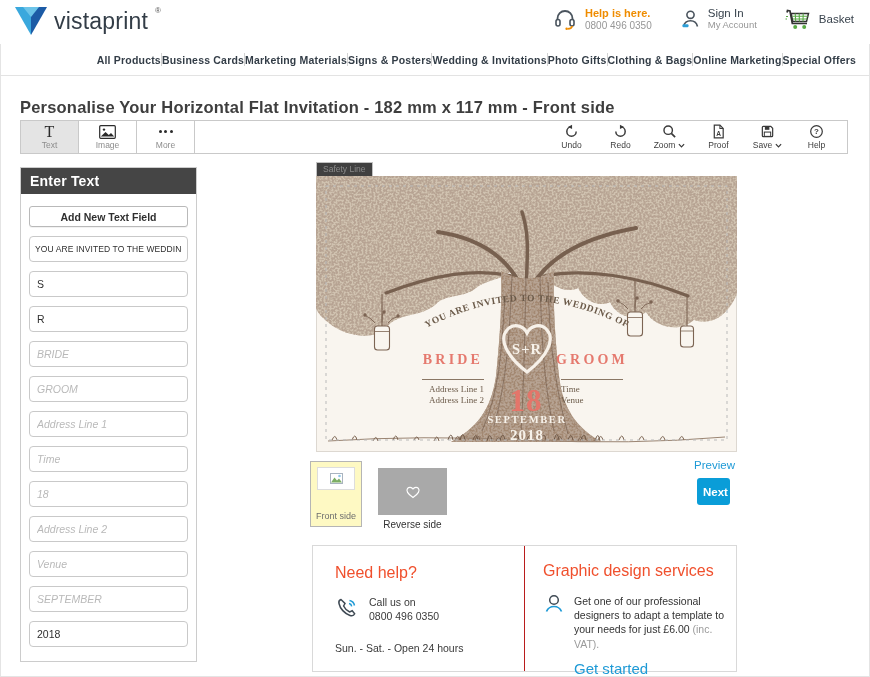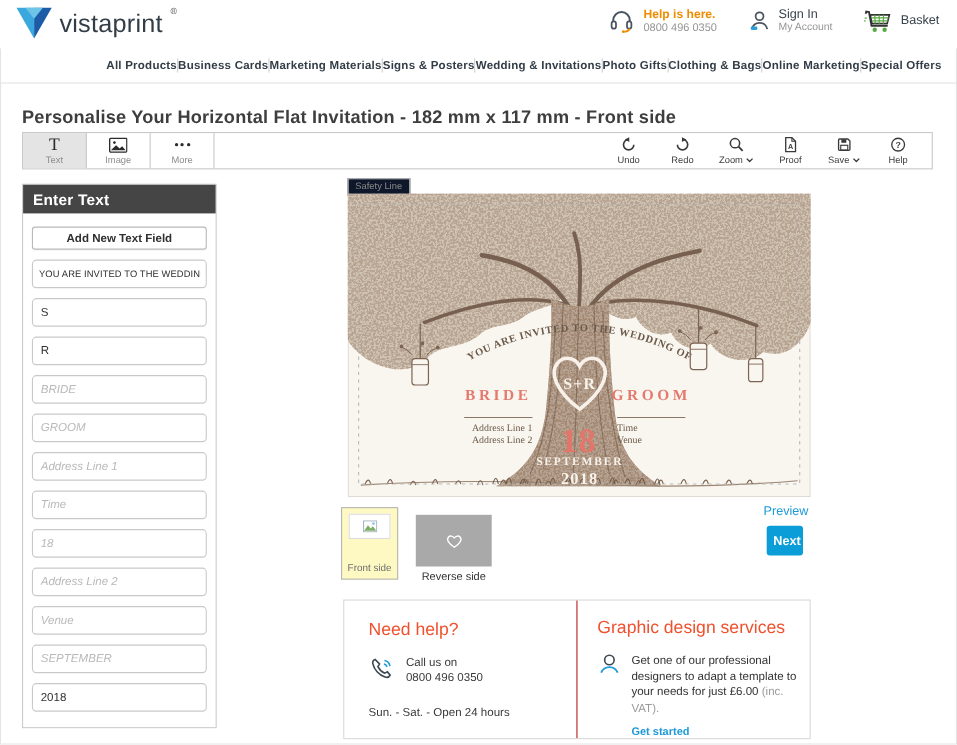--- a/index.html
+++ b/index.html
@@ -53,21 +53,21 @@
   .add-field{display:block;margin:12px 8px 0;width:calc(100% - 16px);height:21px;background:#fff;
              border:1px solid #b9b9b9;border-radius:3px;font-family:"Liberation Sans",sans-serif;
              font-weight:bold;font-size:10.5px;color:#2f2f2f;cursor:pointer;box-shadow:0 1px 0 rgba(0,0,0,.05);}
   .tf{display:block;margin:9px 8px 0;width:calc(100% - 16px);height:26px;border:1px solid #c9c9c9;
       border-radius:4px;padding:0 7px;box-sizing:border-box;font-family:"Liberation Sans",sans-serif;
       font-size:10.5px;color:#2f2f2f;outline:none;background:#fff;}
   .tf::placeholder{color:#b9b9b9;font-style:italic;opacity:1;}
   .tf.small-text{font-size:8.5px;letter-spacing:.1px;padding:0 5px;}
 
   
-  .safety-tab{position:absolute;left:316px;top:162px;font-size:8.5px;color:#8a8a8a;background:#0f172a;
+  .safety-tab{position:absolute;left:316px;top:162px;font-size:8.5px;color:#8a8a8a;background:#404040;
               border:1px solid #c2c2c2;padding:1px 6px 2px;line-height:11px;cursor:pointer;}
   .canvas{position:absolute;left:316px;top:176px;width:421px;height:276px;cursor:pointer;}
   .canvas svg{display:block;}
   .sv-serif{font-family:"Liberation Serif",serif;}
 
   
   .thumb-front{position:absolute;left:310px;top:461px;width:52px;height:66px;border:1px solid #b5b5b5;
                background:#fef9c3;box-sizing:border-box;cursor:pointer;}
   .mini{display:flex;align-items:center;justify-content:center;width:36px;height:21px;margin:5px auto 0;
         border:1px solid #ddd;background:#fff;}
@@ -85,21 +85,21 @@
   .bottom-panel{position:absolute;left:312px;top:545px;width:425px;height:127px;border:1px solid #d9d9d9;
                 box-sizing:border-box;display:flex;background:#fff;}
   .bp-left{width:211px;box-sizing:border-box;padding:14px 0 0 22px;}
   .bp-right{flex:1;border-left:1px solid #b91c1c;box-sizing:border-box;padding:12px 0 0 18px;}
   .bp-h{margin:4px 0 14px;font-size:16px;font-weight:500;color:#f0502d;}
   .call-row{display:flex;gap:10px;align-items:flex-start;font-size:10.5px;color:#3a3a3a;line-height:1.3;}
   .hours{margin-top:19px;font-size:10.5px;color:#3a3a3a;}
   .ds-row{display:flex;gap:9px;align-items:flex-start;}
   .ds-text{width:160px;font-size:10.5px;color:#333;line-height:1.35;}
   .vat{color:#9a9a9a;}
-  .get-started{display:block;margin:9px 0 0 31px;font-size:10px;font-weight:bold;color:#1e9ad6;
+  .get-started{display:block;margin:9px 0 0 31px;font-size:15px;font-weight:normal;color:#1e9ad6;
                text-decoration:none;cursor:pointer;}
   svg{flex-shrink:0;}
 </style>
 </head>
 <body>
 
 <div class="page">
 
   <header>
     <div class="logo">

